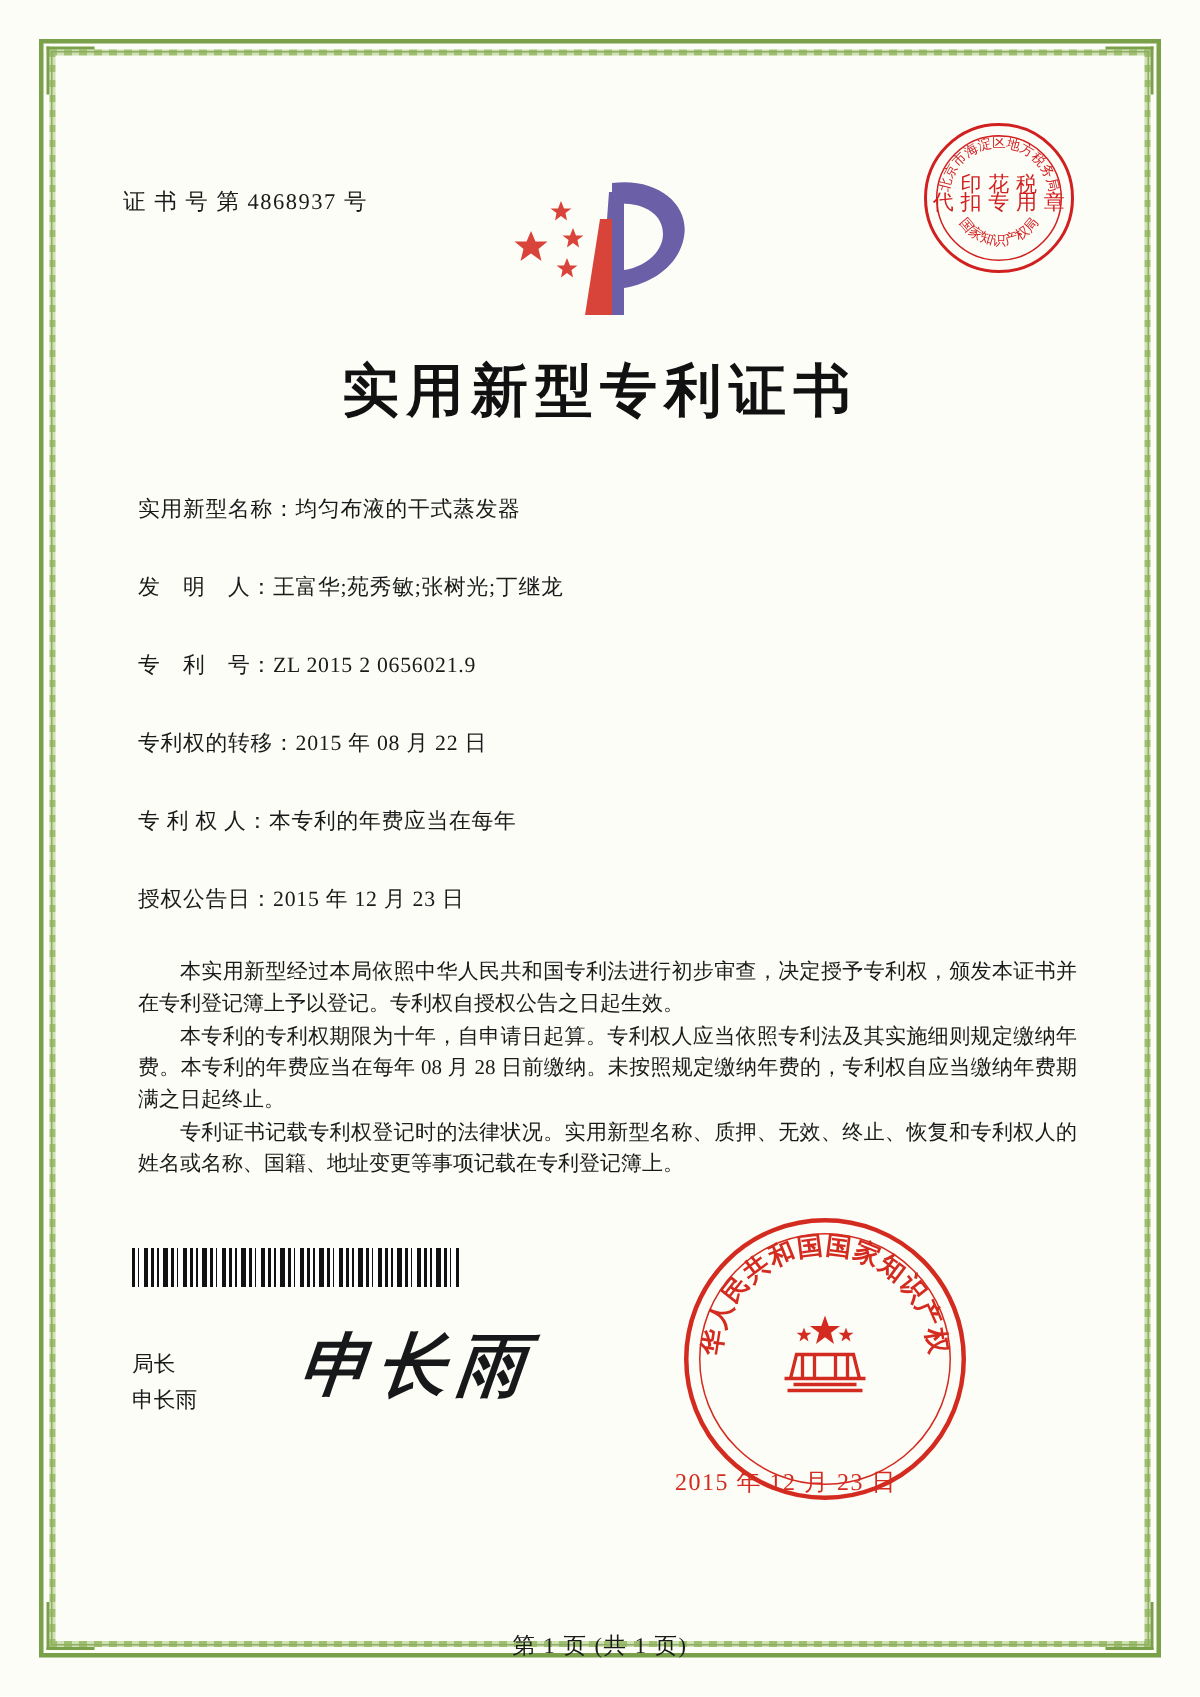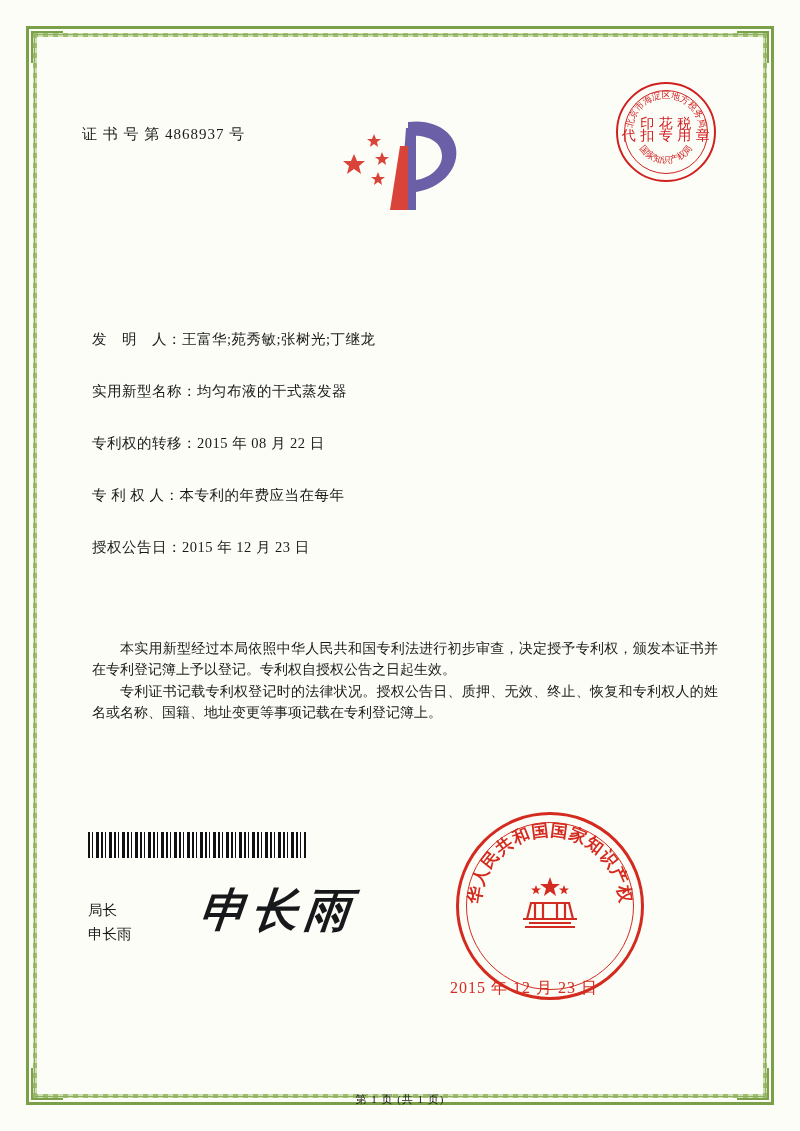--- a/index.html
+++ b/index.html
@@ -268,21 +268,21 @@
     letter-spacing: 1px;
     font-family: "Liberation Serif", serif;
   }
 
   .footer {
     position: absolute;
     left: 0;
     right: 0;
     bottom: -28px;
     text-align: center;
-    font-size: 11px;
+    font-size: 15px;
     color: #1a1a1a;
     letter-spacing: 1px;
   }
 </style>
 </head>
 <body>
 
 <div class="page">
 
   <div class="border-outer"></div>
@@ -326,42 +326,47 @@
             <textPath href="#arcBot" startOffset="50%" text-anchor="middle">国家知识产权局</textPath>
           </text>
         </svg>
       </div>
       <div class="st-mid">
         <div>印 花 税</div>
         <div>代 扣 专 用 章</div>
       </div>
     </div>
 
+    <div class="title">实用新型专利证书</div>
 
     <div class="fields">
       <div class="field-row">
+        <span class="field-label">实用新型名称：</span><span class="field-value">均匀布液的干式蒸发器</span>
+      </div>
+      <div class="field-row">
         <span class="field-label">发　明　人：</span><span class="field-value">王富华;苑秀敏;张树光;丁继龙</span>
       </div>
       <div class="field-row">
-        <span class="field-label">实用新型名称：</span><span class="field-value">均匀布液的干式蒸发器</span>
+        <span class="field-label">专　利　号：</span><span class="field-value">ZL 2015 2 0656021.9</span>
       </div>
       <div class="field-row">
         <span class="field-label">专利权的转移：</span><span class="field-value">2015 年 08 月 22 日</span>
       </div>
       <div class="field-row">
         <span class="field-label">专 利 权 人：</span><span class="field-value">本专利的年费应当在每年</span>
       </div>
       <div class="field-row">
         <span class="field-label">授权公告日：</span><span class="field-value">2015 年 12 月 23 日</span>
       </div>
     </div>
 
     <div class="body-text">
       <p>本实用新型经过本局依照中华人民共和国专利法进行初步审查，决定授予专利权，颁发本证书并在专利登记簿上予以登记。专利权自授权公告之日起生效。</p>
-      <p>专利证书记载专利权登记时的法律状况。授权公告日、质押、无效、终止、恢复和专利权人的姓名或名称、国籍、地址变更等事项记载在专利登记簿上。</p>
+      <p>本专利的专利权期限为十年，自申请日起算。专利权人应当依照专利法及其实施细则规定缴纳年费。本专利的年费应当在每年 08 月 28 日前缴纳。未按照规定缴纳年费的，专利权自应当缴纳年费期满之日起终止。</p>
+      <p>专利证书记载专利权登记时的法律状况。实用新型名称、质押、无效、终止、恢复和专利权人的姓名或名称、国籍、地址变更等事项记载在专利登记簿上。</p>
     </div>
 
     <div class="barcode"></div>
 
     <div class="sig-label">
       <div>局长</div>
       <div>申长雨</div>
     </div>
     <div class="sig-hand">申长雨</div>
 

